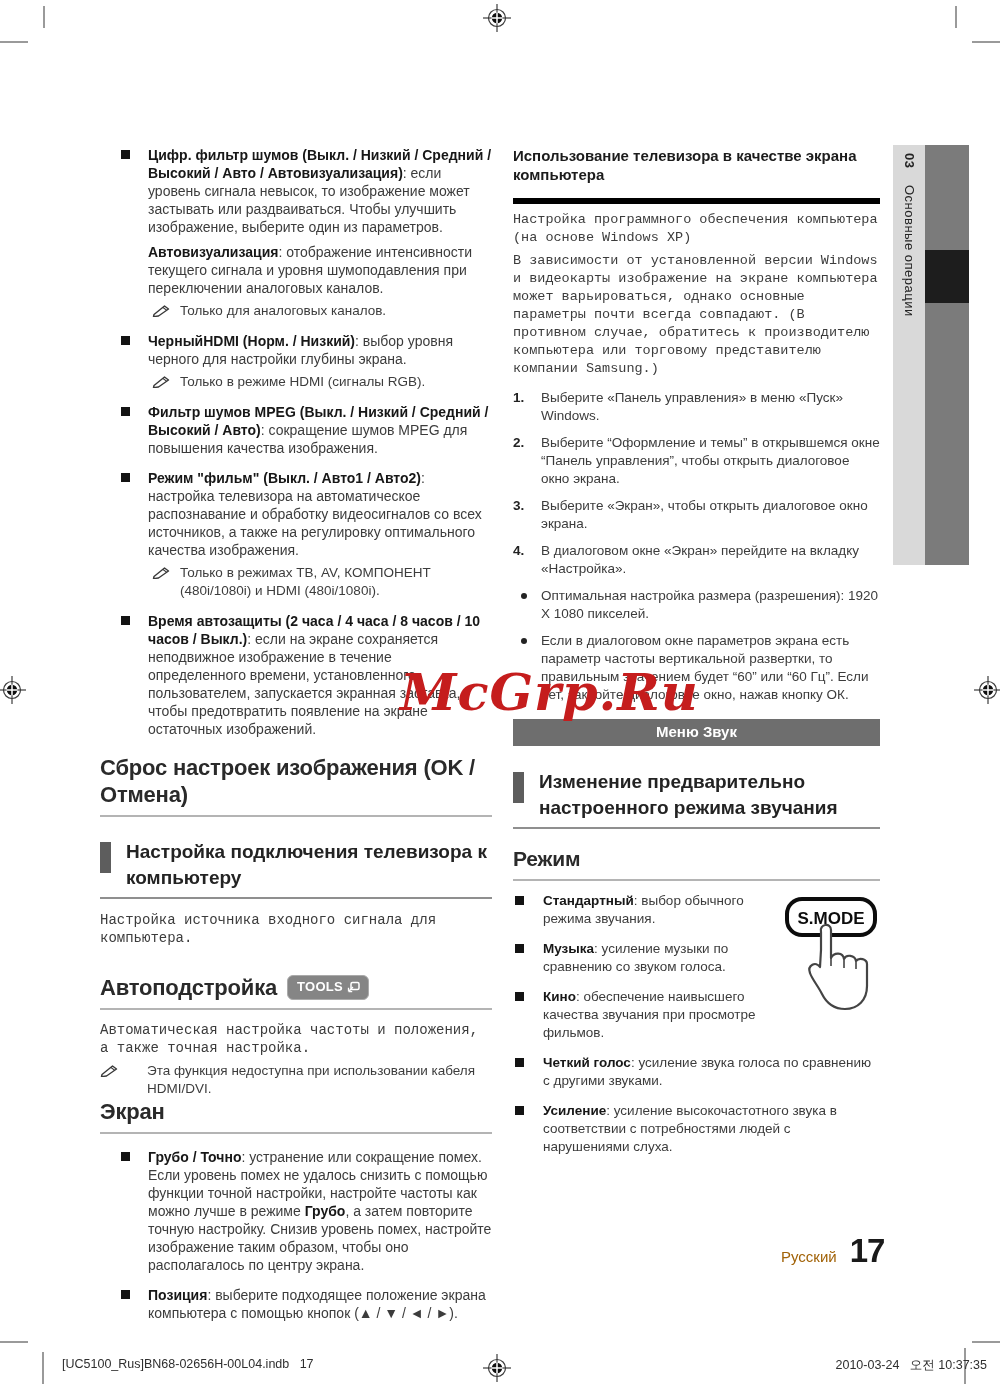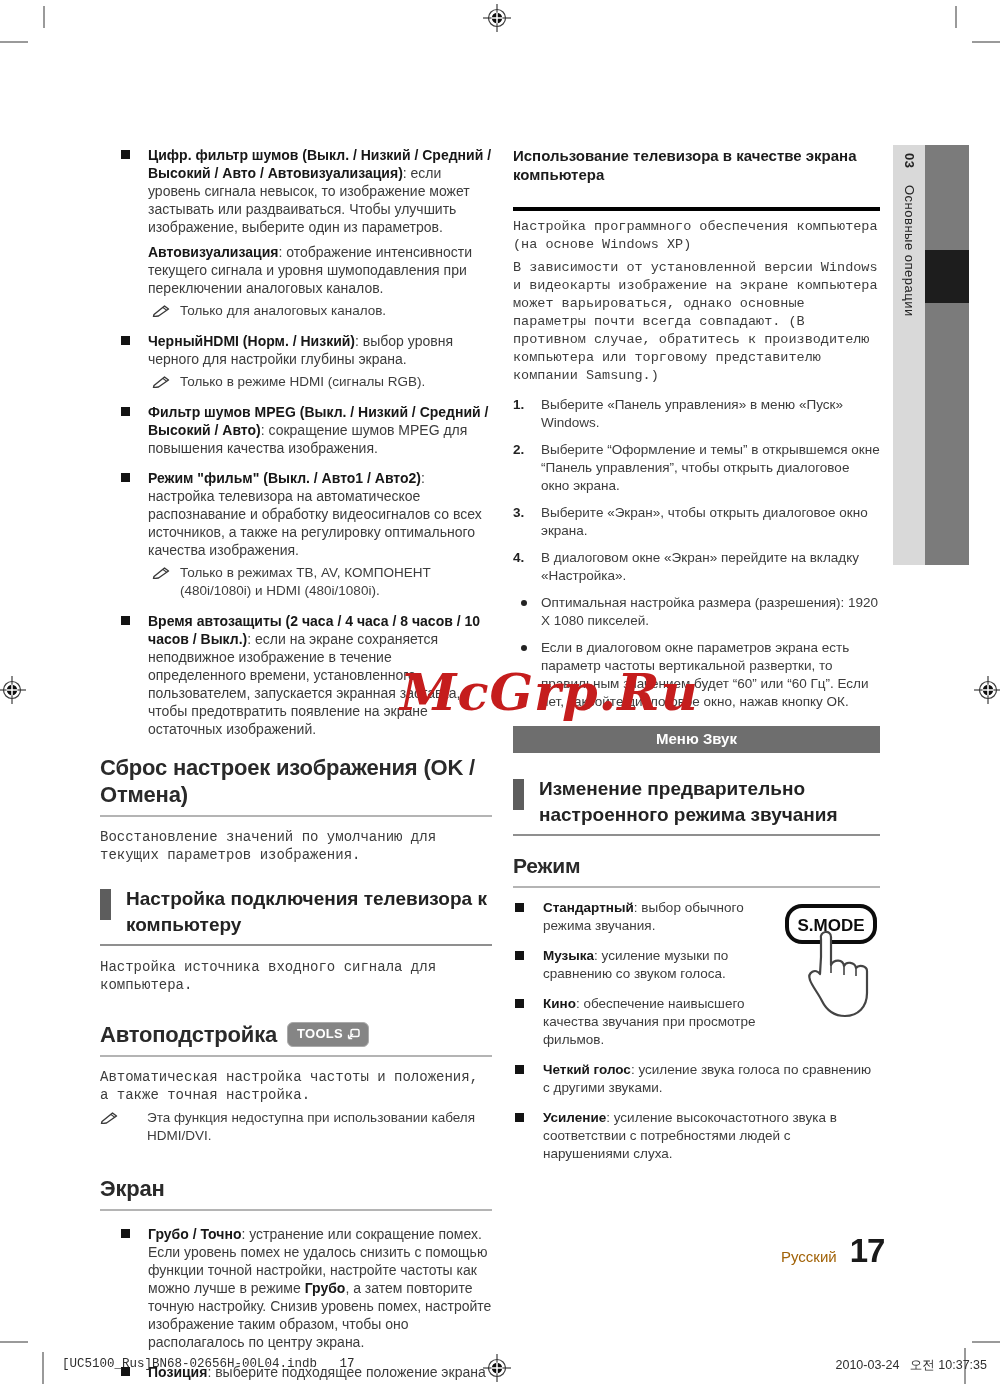--- a/index.html
+++ b/index.html
@@ -25,21 +25,21 @@
   
   .note { display:flex; align-items:flex-start; gap:9px; margin-top:5px; margin-left:4px; font-size:13.5px; color:#3d3d3d; }
   .note svg { flex:0 0 auto; margin-top:2px; }
   
   .h-big { font-size:22px; font-weight:bold; color:#2a2a2a; letter-spacing:-0.2px; margin:0; line-height:27px; }
   .rule-light { height:2px; background:#b4b4b4; margin:7px 0 11px 0; }
   .rule-mid   { height:2px; background:#8f8f8f; margin:6px 0 12px 0; }
   .subhead { display:flex; gap:15px; margin:0; }
   .subhead .accent { flex:0 0 auto; width:11px; height:31px; background:#5d5d5d; margin-top:3px; }
   .subhead .txt { font-size:19px; font-weight:bold; color:#232323; line-height:26px; }
-  .h-bold-small { font-size:15px; font-weight:bold; color:#1c1c1c; line-height:19px; margin:0; padding-bottom:23px; border-bottom:4px solid #000000; }
+  .h-bold-small { font-size:15px; font-weight:bold; color:#1c1c1c; line-height:19px; margin:0; padding-bottom:14px; border-bottom:6px solid #000000; }
   
   .h-auto { display:flex; align-items:center; gap:10px; }
   .tools-pill { display:inline-flex; align-items:center; gap:4px; background:#858585; border:1px solid #aaa;
     color:#fff; font-weight:bold; font-size:13px; letter-spacing:0.3px; border-radius:6px; padding:2px 8px 3px 9px; }
   
   .step { position:relative; padding-left:28px; margin-bottom:9px; }
   .step .num { position:absolute; left:0; top:0; font-weight:bold; color:#222; }
   .dot { position:relative; padding-left:28px; margin-bottom:9px; }
   .dot::before { content:""; position:absolute; left:8px; top:6px; width:6px; height:6px; border-radius:50%; background:#232323; }
   
@@ -56,21 +56,21 @@
   .side-text span { writing-mode:vertical-rl; font-size:13px; color:#242424; letter-spacing:0.5px; }
   .side-text .ch { font-weight:bold; }
   
   .watermark { position:absolute; left:400px; top:662px; z-index:6;
     font-family:"DejaVu Serif", serif; font-style:italic; font-weight:bold;
     font-size:51px; color:#c51d1d; letter-spacing:1px; }
   
   .pageno { position:absolute; left:781px; top:1232px; display:flex; align-items:baseline; gap:13px; }
   .pageno .lang { font-size:15px; color:#a16207; }
   .pageno .num  { font-size:33px; font-weight:bold; color:#1a1a1a; letter-spacing:-1px; }
-  .footer-left  { position:absolute; left:62px;  top:1357px; font-size:12.5px; color:#2f2f2f; white-space:pre;font-family:Liberation Mono, monospace; }
+  .footer-left  { position:absolute; left:62px;  top:1357px; font-size:12.5px; color:#2f2f2f; white-space:pre; }
   .footer-right { position:absolute; right:13px; top:1357px; font-size:12.5px; color:#2f2f2f; white-space:pre; }
 </style>
 </head>
 <body>
 
 <div class="page">
 
   <div class="cropmark" style="left:43px;top:6px;width:2px;height:22px;"></div>
   <div class="cropmark" style="left:0;top:41px;width:28px;height:2px;"></div>
   <div class="cropmark" style="left:955px;top:6px;width:2px;height:22px;"></div>
@@ -164,21 +164,20 @@
         <span>Только в режимах ТВ, AV, КОМПОНЕНТ (480i/1080i) и HDMI (480i/1080i).</span>
       </div>
     </div>
 
     <div class="sqb">
       <span class="b-lead">Время автозащиты (2 часа / 4 часа / 8 часов / 10 часов / Выкл.)</span><span>:  если на экране сохраняется неподвижное изображение в течение определенного времени, установленного пользователем, запускается экранная заставка, чтобы предотвратить появление на экране остаточных изображений.</span>
     </div>
 
     <h2 class="h-big" style="margin-top:16px;">Сброс настроек изображения (OK / Отмена)</h2>
     <div class="rule-light"></div>
-    <p class="para">Восстановление значений по умолчанию для текущих параметров изображения.</p>
 
     <div class="subhead" style="margin-top:22px;justify-content:flex-end;">
       <div class="accent"></div>
       <div class="txt">Настройка подключения телевизора к компьютеру</div>
     </div>
     <div class="rule-mid"></div>
     <p class="para">Настройка источника входного сигнала для компьютера.</p>
 
     <div class="h-auto" style="margin-top:27px;">
       <h2 class="h-big">Автоподстройка</h2>
@@ -193,21 +192,21 @@
     <div class="rule-light"></div>
     <p class="para">Автоматическая настройка частоты и положения, а также точная настройка.</p>
     <div class="note" style="margin-left:0;gap:28px;">
       <svg width="19" height="13" viewBox="0 0 19 13">
           <path d="M2 10.5 L12.5 2 L16.5 5 L6.5 12 L1.5 12.6 Z" fill="none" stroke="#3a3a3a" stroke-width="1.4" stroke-linejoin="round"></path>
           <path d="M11 3.5 L14.8 6.4" stroke="#3a3a3a" stroke-width="1.1"></path>
         </svg>
       <span>Эта функция недоступна при использовании кабеля HDMI/DVI.</span>
     </div>
 
-    <h2 class="h-big" style="margin-top:30px;">Экран</h2>
+    <h2 class="h-big" style="">Экран</h2>
     <div class="rule-light"></div>
 
     <div class="sqb" style="margin-top:14px;">
       <span class="b-lead">Грубо / Точно</span><span>: устранение или сокращение помех. Если уровень помех не удалось снизить с помощью функции точной настройки, настройте частоты как можно лучше в режиме </span><span class="b-lead">Грубо</span><span>, а затем повторите точную настройку. Снизив уровень помех, настройте изображение таким образом, чтобы оно располагалось по центру экрана.</span>
     </div>
     <div class="sqb">
       <span class="b-lead">Позиция</span><span>: выберите подходящее положение экрана компьютера с помощью кнопок (▲ / ▼ / ◄ / ►).</span>
     </div>
 
   </div>

